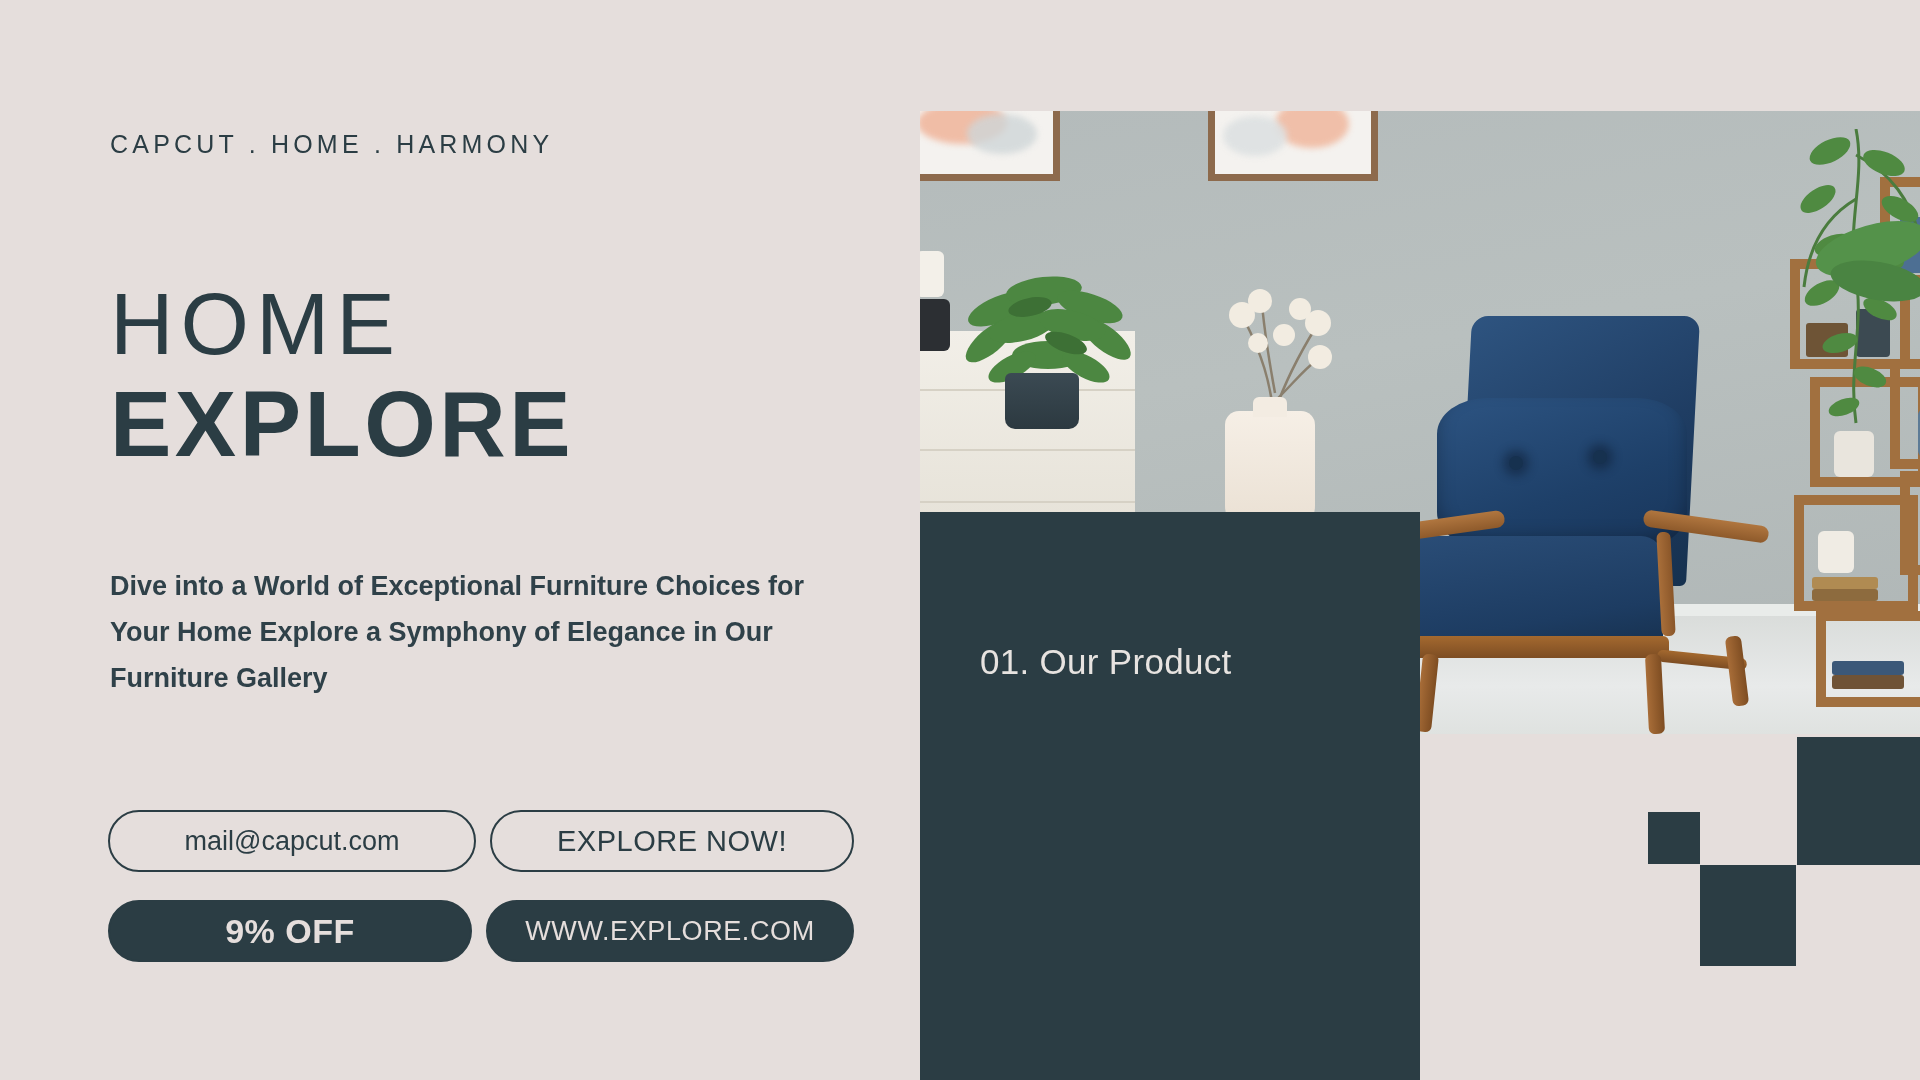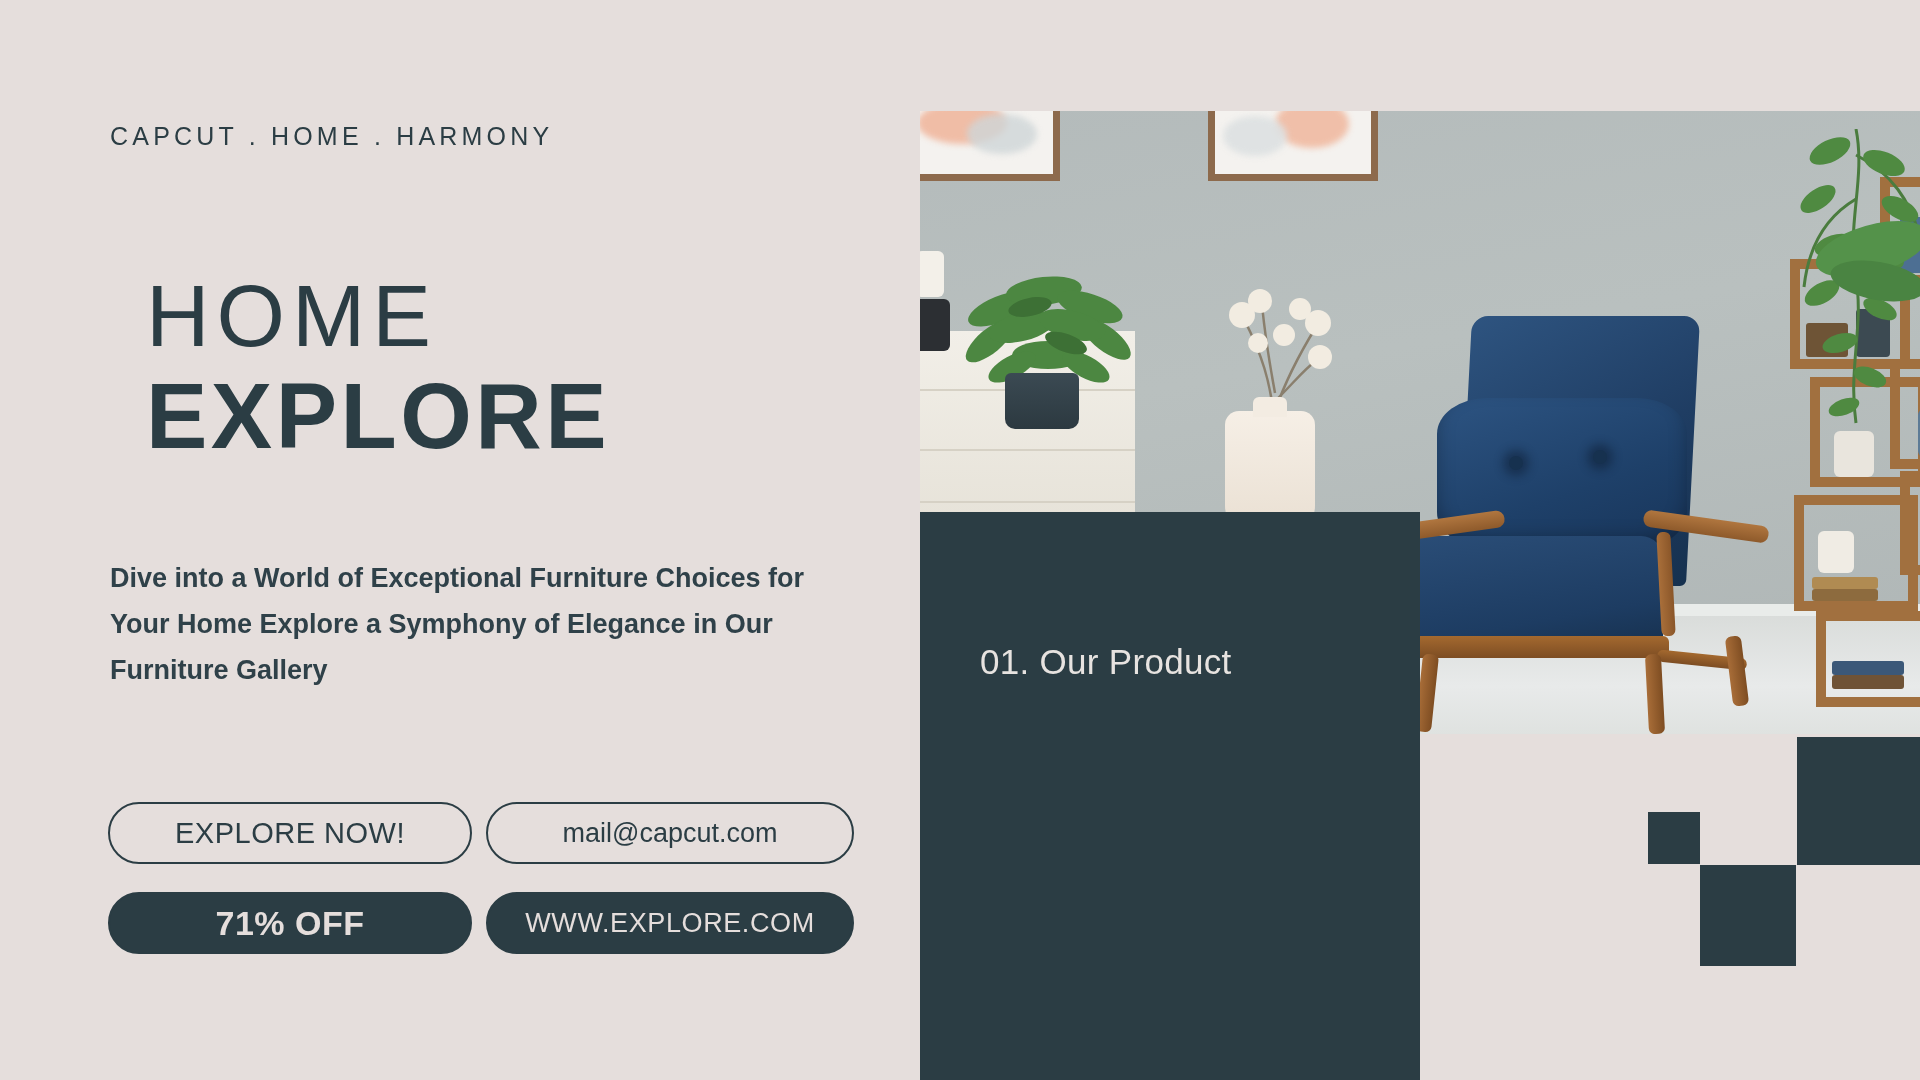--- a/index.html
+++ b/index.html
@@ -4,29 +4,29 @@
 <style>
   * { margin:0; padding:0; box-sizing:border-box; }
   html,body { width:1920px; height:1080px; overflow:hidden; }
   body {
     background:#e5dedc;
     font-family:"Liberation Sans", sans-serif;
     position:relative;
   }
 
   
-  .left-col { position:absolute; left:0; top:4px; width:920px; height:912px; }
+  .left-col { position:absolute; left:0; top:12px; width:920px; height:912px; }
 
   .breadcrumb {
     position:absolute; left:110px; top:118px;
     font-size:25px; letter-spacing:4.2px; color:#2b3d44;
     font-weight:400; white-space:nowrap;
   }
 
-  .headline { position:absolute; left:110px; top:268px;margin-left:36px; }
+  .headline { position:absolute; left:110px; top:268px; }
   .headline-thin {
     font-size:88px; font-weight:300; color:#2b3d44;
     letter-spacing:7px; line-height:1.0;
   }
   .headline-bold {
     font-size:92px; font-weight:800; color:#2b3d44;
     letter-spacing:3.5px; line-height:1.0; margin-top:10px;
   }
 
   .lede {
@@ -190,26 +190,26 @@
   <div class="breadcrumb">CAPCUT  .  HOME  .  HARMONY</div>
 
   <div class="headline">
     <div class="headline-thin">HOME</div>
     <div class="headline-bold">EXPLORE</div>
   </div>
 
   <div class="lede">Dive into a World of Exceptional Furniture Choices for Your Home Explore a Symphony of Elegance in Our Furniture Gallery</div>
 
   <div class="btn-row row1">
+    <div class="btn btn-outline btn-mail">mail@capcut.com</div>
     <div class="btn btn-outline btn-explore">EXPLORE NOW!</div>
-    <div class="btn btn-outline btn-mail">mail@capcut.com</div>
   </div>
 
   <div class="btn-row row2">
-    <div class="btn btn-filled btn-off">71% OFF</div>
+    <div class="btn btn-filled btn-off">9% OFF</div>
     <div class="btn btn-filled btn-web">WWW.EXPLORE.COM</div>
   </div>
 </div>
 
 <div class="photo">
   <div class="wall"></div>
   <div class="floor"></div>
   <div class="baseboard"></div>
 
   <div class="frame frame-1" style="left:-30px;">

